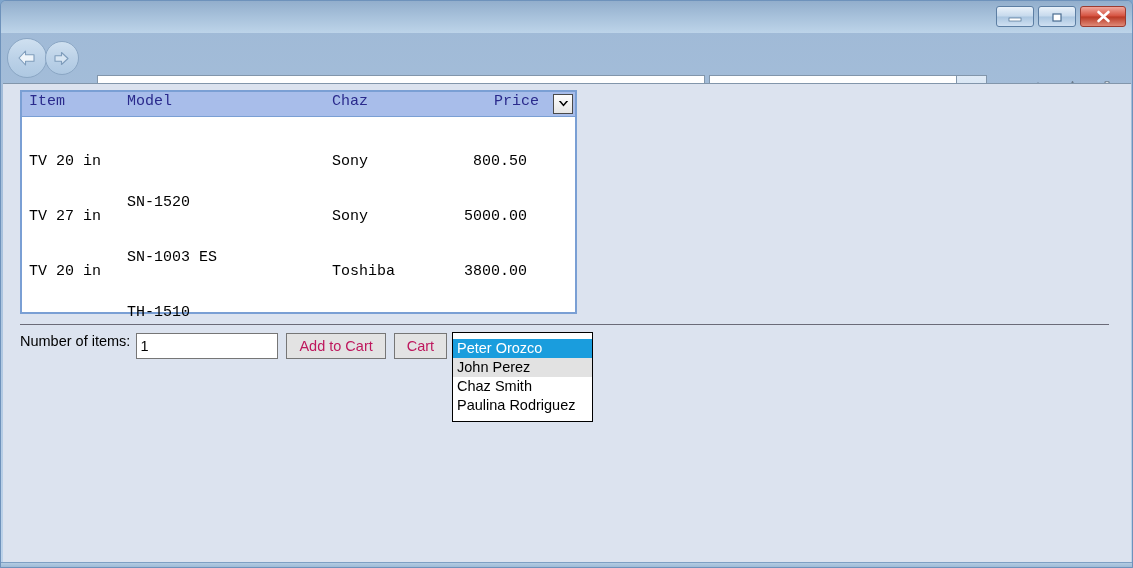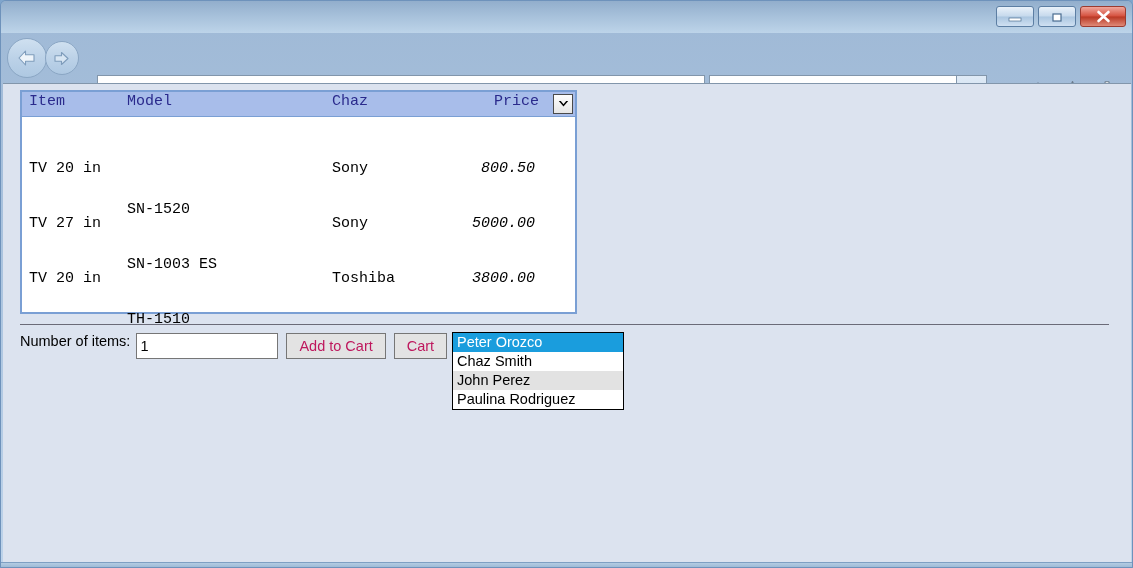--- a/index.html
+++ b/index.html
@@ -226,29 +226,29 @@
     width: 20px; height: 20px;
     background: linear-gradient(to bottom, #fdfdfd, #e6e6e6);
     border: 1px solid #4a4a4a;
     display: flex; align-items: center; justify-content: center;
     cursor: pointer;
   }
   #grid-body {
     font-family: "Liberation Mono", "DejaVu Sans Mono", monospace;
     font-size: 15px;
     color: #000;
-    padding-top: 9px;
+    padding-top: 2px;
     white-space: pre;
   }
   .grow { position: relative; height: 21px; }
   .gc { position: absolute; top: 0; }
   .c-item  { left: 7px; }
   .c-model { left: 105px; margin-top: 41px; }
   .c-brand { left: 310px; text-align: right; }
-  .c-price { right: 40px; font-style: italic; }
+  .c-price { right: 48px; }
 
   
   #divider {
     position: absolute;
     left: 17px; top: 240px;
     width: 1089px; height: 0;
     border-top: 1px solid #6b6b78;
   }
 
   
@@ -280,26 +280,26 @@
     font-family: "Liberation Sans", sans-serif;
     font-size: 14.5px;
     color: #be185d;
     cursor: pointer;
   }
 
   
   #listbox {
     position: absolute;
     left: 449px; top: 248px;
-    width: 172px;
+    width: 141px;
     border: 1px solid #000000;
     background: #ffffff;
     font-size: 14.5px;
     color: #000;
-    padding: 0 0;
+    padding: 6px 0;
   }
   .lbitem {
     height: 19px;
     line-height: 19px;
     padding-left: 4px;
     white-space: nowrap;
     cursor: pointer;
   }
   .lbitem.selected { background: #1a9ddd; color: #ffffff; }
   .lbitem.alt      { background: #e2e2e2; }
@@ -445,21 +445,21 @@
 
     <div id="controls">
       <span id="items-label">Number of items:</span>
       <input id="items-input" type="text" value="1" style="">
       <button class="formbtn">Add to Cart</button>
       <button class="formbtn">Cart</button>
     </div>
 
     <div id="listbox">
       <div class="lbitem selected">Peter Orozco</div>
+      <div class="lbitem alt">John Perez</div>
       <div class="lbitem">Chaz Smith</div>
-      <div class="lbitem alt">John Perez</div>
       <div class="lbitem">Paulina Rodriguez</div>
     </div>
 
   </div>
 
   <div id="bottom-edge"></div>
 </div>
 
 </body></html>

